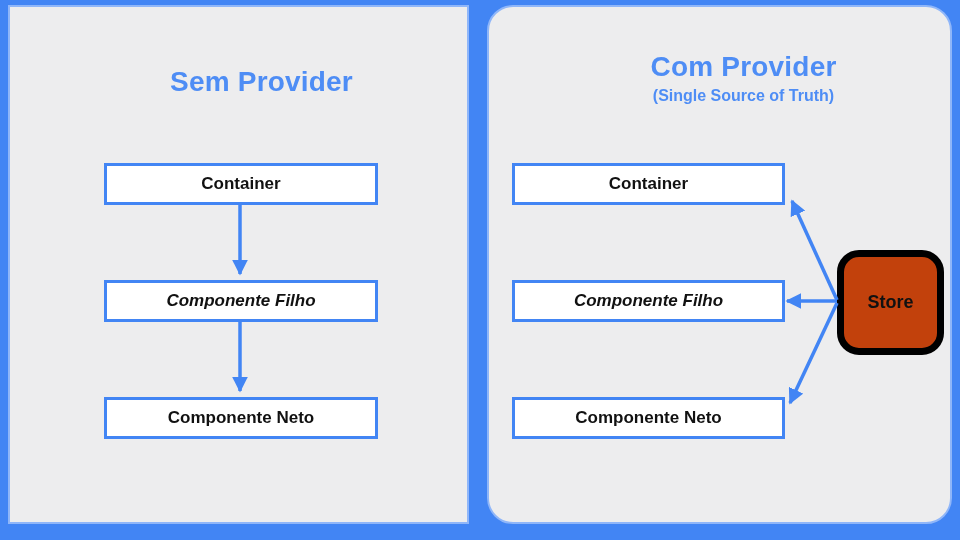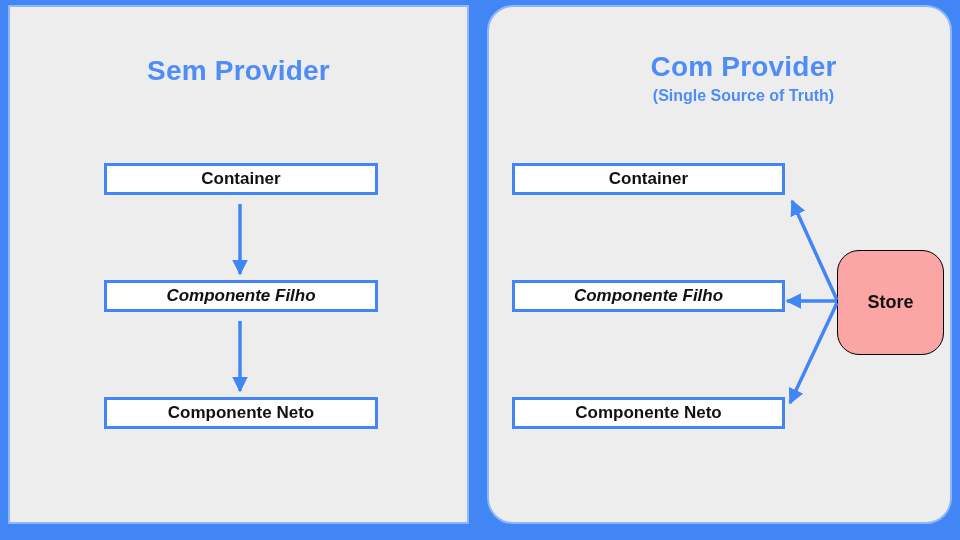--- a/index.html
+++ b/index.html
@@ -34,39 +34,39 @@
     position: absolute;
     left: 0;
     width: 100%;
     margin: 0;
     text-align: center;
     color: #4e8df5;
     font-weight: bold;
     font-size: 28px;
     letter-spacing: 0.2px;
   }
-  .panel-left  .panel-title { top: 48px; }
+  .panel-left  .panel-title { top: 59px; margin-left: 23px; }
   .panel-right .panel-title { top: 44px; transform: translateX(24px); }
 
   .panel-subtitle {
     position: absolute;
     top: 80px;
     left: 0;
     width: 100%;
     margin: 0;
     text-align: center;
     color: #4e8df5;
     font-weight: bold;
     font-size: 16px;
     transform: translateX(24px);
   }
 
   .node-box {
     position: absolute;
-    height: 32px;
+    height: 42px;
     background: #ffffff;
     border: 3px solid #4285f4;
     box-sizing: border-box;
     display: flex;
     align-items: center;
     justify-content: center;
     color: #111111;
     font-weight: bold;
     font-size: 17px;
   }
@@ -75,22 +75,22 @@
   .row-0 { top: 156px; }
   .row-1 { top: 273px; font-style: italic; }
   .row-2 { top: 390px; }
 
   .store-box {
     position: absolute;
     left: 348px;
     top: 243px;
     width: 107px;
     height: 105px;
-    background: #fca5a5;
-    border: 1px solid #000000;
+    background: #c2410c;
+    border: 7px solid #000000;
     border-radius: 22px;
     box-sizing: border-box;
     display: flex;
     align-items: center;
     justify-content: center;
     color: #111111;
     font-weight: bold;
     font-size: 18px;
   }
 

